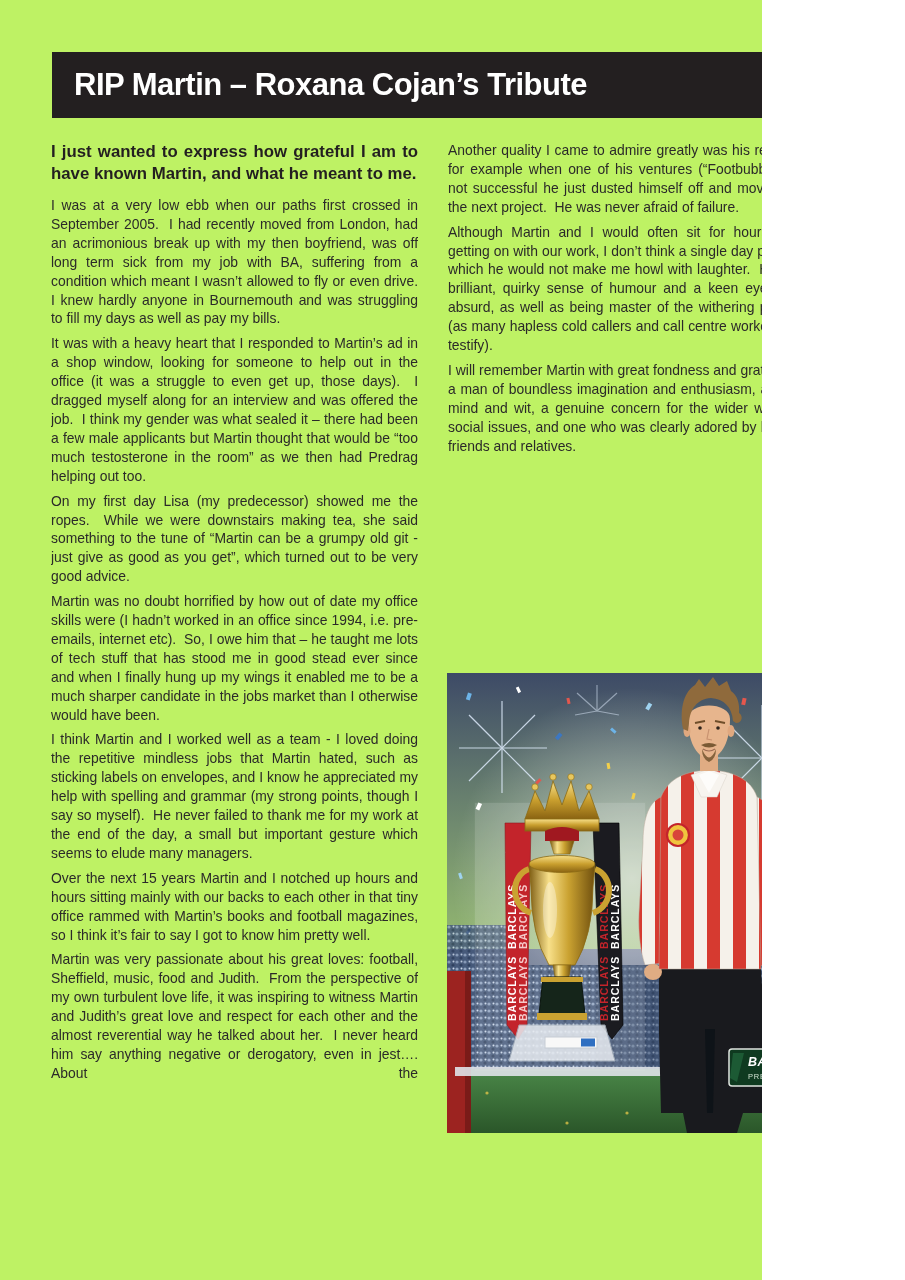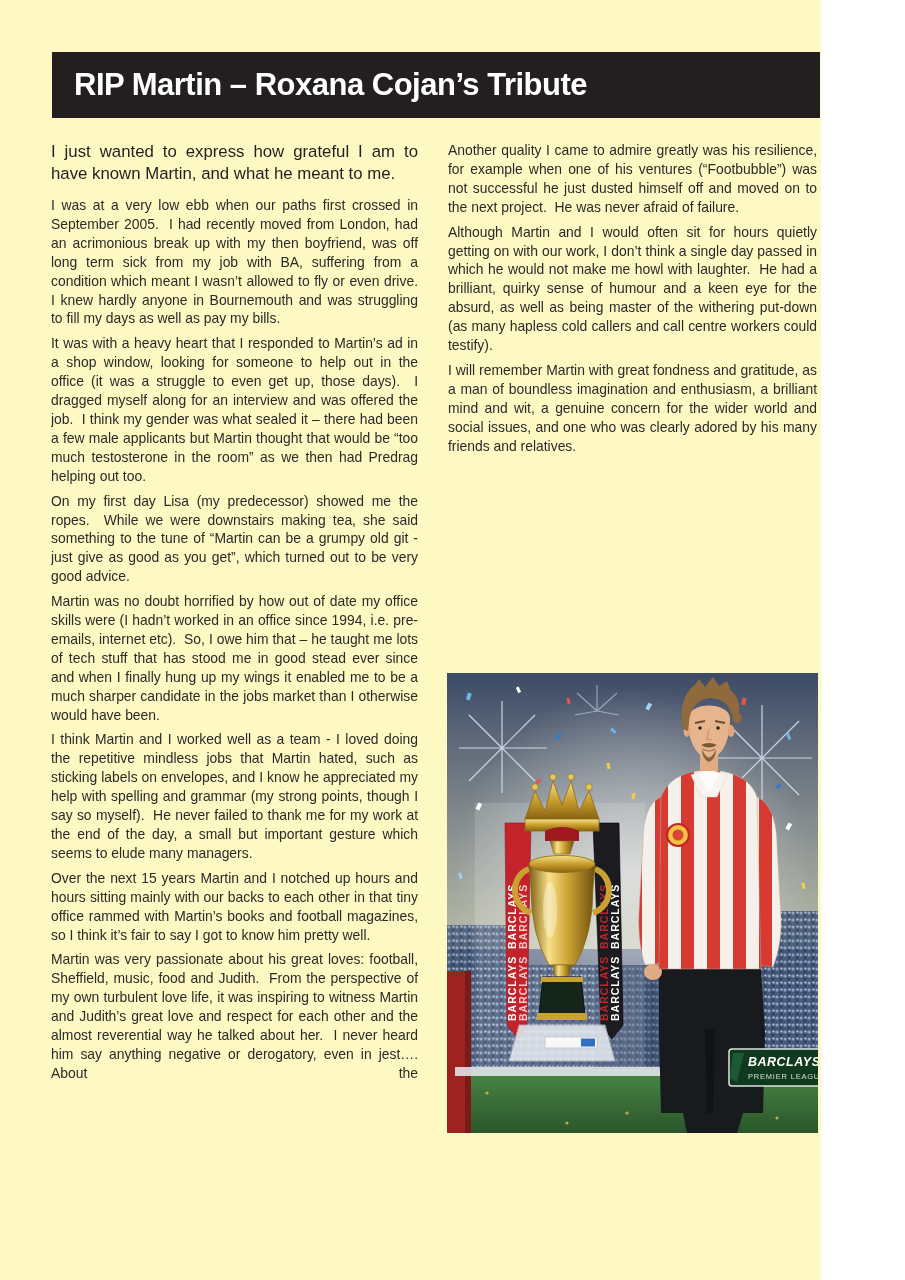--- a/index.html
+++ b/index.html
@@ -1,37 +1,37 @@
 <!DOCTYPE html>
 <html><head>
 <meta charset="utf-8">
 <style>
   * { margin:0; padding:0; box-sizing:border-box; }
   html,body { background:#ffffff; }
   .page {
-    position:relative; width:821px; height:1280px; background:#fef9c3;
+    position:relative; width:762px; height:1280px; background:#bef264;
     font-family:"Liberation Sans", sans-serif; overflow:hidden;
   }
   .header-banner {
     position:absolute; left:52px; top:52px; width:768px; height:66px;
     background:#231f20; display:flex; align-items:center; padding:0 22px;
   }
   .header-banner h1 {
     color:#ffffff; font-size:31px; font-weight:bold; letter-spacing:-0.5px;
     white-space:nowrap;
   }
   .col {
     position:absolute; top:141px; color:#2b2a29;
     font-size:13.9px; line-height:18.9px; text-align:justify;
   }
   .col-left  { left:51px;  width:367px; height:1100px; overflow:hidden; }
   .col-right { left:448px; width:369px; height:520px;  overflow:hidden; }
   .col p { margin-bottom:6px; white-space:pre-wrap; }
   .intro {
-    font-weight:normal; font-size:16.8px; line-height:21.5px; color:#231f20;
+    font-weight:bold; font-size:16.8px; line-height:21.5px; color:#231f20;
     margin-bottom:12px !important;
   }
   .cont { text-align-last:justify; }
   .photo-figure {
     position:absolute; left:447px; top:673px; width:371px; height:460px;
   }
   .photo-figure svg { display:block; }
   .sidebar-rule {
     position:absolute; left:833px; top:0; width:5px; height:1225px;
     background:#21409a;

